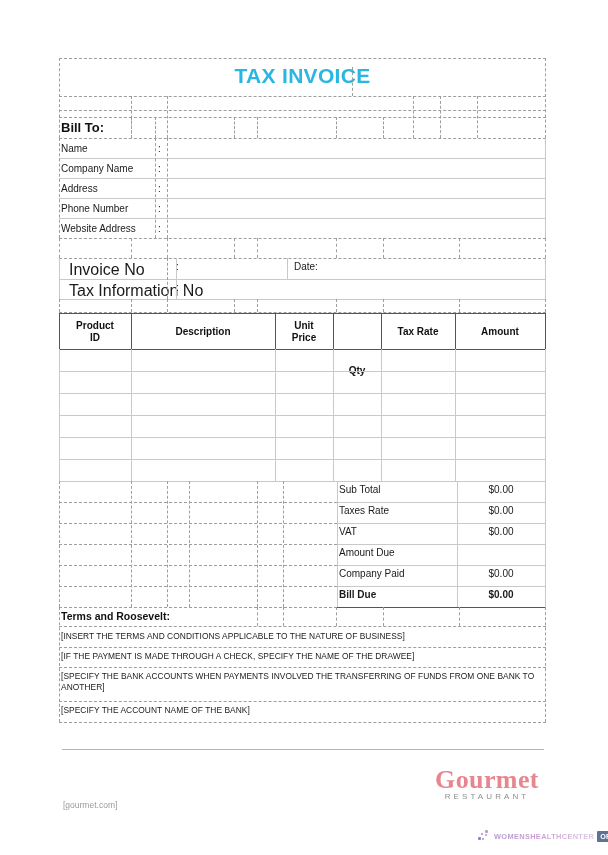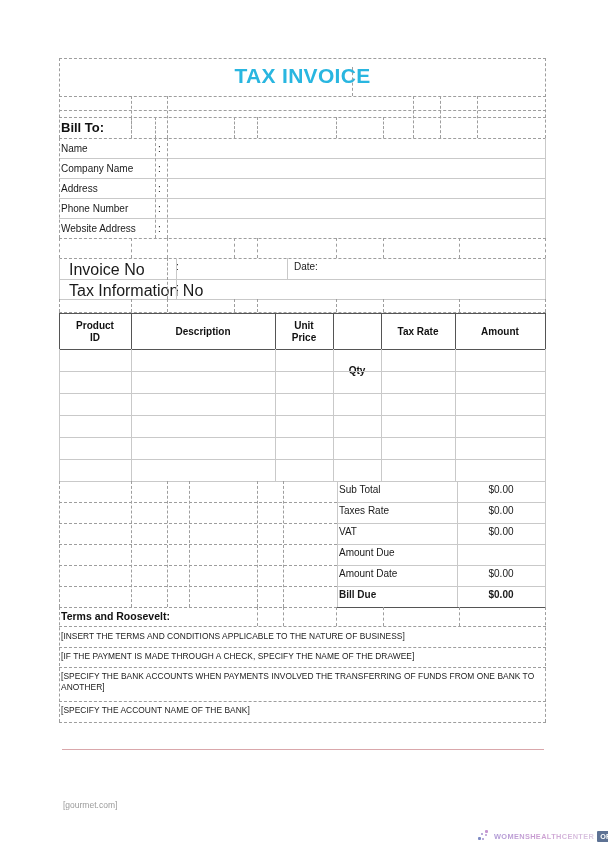--- a/index.html
+++ b/index.html
@@ -388,21 +388,21 @@
     <div class="solid-v" style="left:486px;top:291px;height:132px;"></div>
 
     <div class="tot-label" style="top:426px;">Sub Total</div>
     <div class="tot-value" style="top:426px;">$0.00</div>
     <div class="tot-label" style="top:447px;">Taxes Rate</div>
     <div class="tot-value" style="top:447px;">$0.00</div>
     <div class="tot-label" style="top:468px;">VAT</div>
     <div class="tot-value" style="top:468px;">$0.00</div>
     <div class="tot-label" style="top:489px;">Amount Due</div>
     <div class="tot-value" style="top:489px;"></div>
-    <div class="tot-label" style="top:510px;">Amount Date</div>
+    <div class="tot-label" style="top:510px;">Company Paid</div>
     <div class="tot-value" style="top:510px;">$0.00</div>
     <div class="tot-label tot-bold" style="top:531px;">Bill Due</div>
     <div class="tot-value tot-bold" style="top:531px;">$0.00</div>
 
     <div class="solid-h" style="left:278px;top:444px;width:209px;"></div>
     <div class="solid-h" style="left:278px;top:465px;width:209px;"></div>
     <div class="solid-h" style="left:278px;top:486px;width:209px;"></div>
     <div class="solid-h" style="left:278px;top:507px;width:209px;"></div>
     <div class="solid-h" style="left:278px;top:528px;width:209px;"></div>
     <div class="dark-h" style="left:278px;top:549px;width:209px;"></div>
@@ -443,20 +443,24 @@
     <div class="dash-v" style="left:277px;top:549px;height:19px;"></div>
     <div class="dash-v" style="left:324px;top:549px;height:19px;"></div>
     <div class="dash-v" style="left:400px;top:549px;height:19px;"></div>
 
   </div>
 
   <div class="footer-rule"></div>
 
   <div class="footer-text" style="top:798px;">[gourmet.com]</div>
 
+  <div class="logo-wrap">
+    <div class="logo-word">Gourmet</div>
+    <div class="logo-sub">RESTAURANT</div>
+  </div>
 
   <div class="wm">
     <div class="wm-dots">
       <i style="left:7px;top:0;width:3px;height:3px;background:#b06ec0;"></i>
       <i style="left:3px;top:3px;width:2px;height:2px;background:#7e63bb;"></i>
       <i style="left:7px;top:4px;width:2px;height:2px;background:#9a6fc0;"></i>
       <i style="left:0;top:7px;width:3px;height:3px;background:#4d5fae;"></i>
       <i style="left:4px;top:8px;width:2px;height:2px;background:#7e63bb;"></i>
     </div>
     <span class="wm-text">WOMENSHEALTHCENTER</span>

